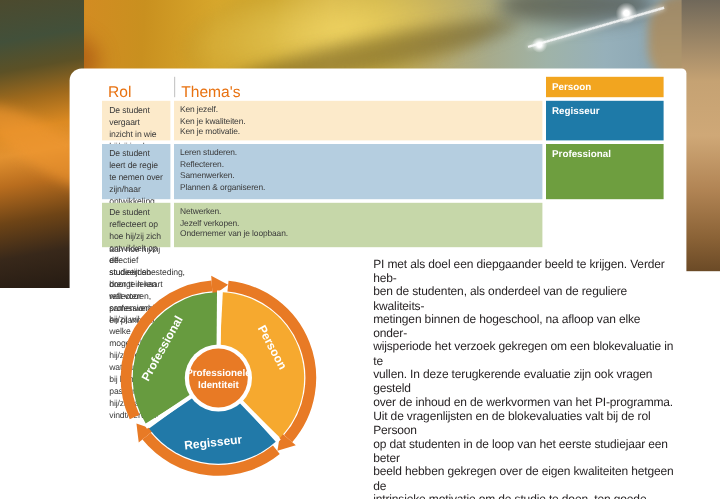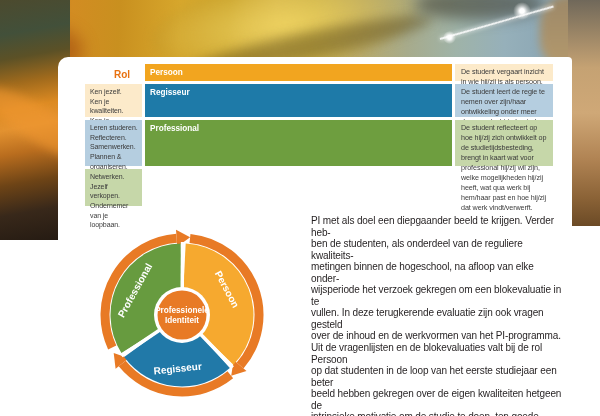--- a/index.html
+++ b/index.html
@@ -45,22 +45,22 @@
     background:linear-gradient(180deg,#70685a 0%,#8d7c62 10%,#c5a273 30%,#cfa877 50%,
       #b18454 70%,#8a6236 88%,#6b4a26 100%);
   }
   
   #page { position:absolute; left:58px; top:57px; width:514px; height:359px;
     background:#ffffff; border-radius:10px 4px 0 0; }
   
   #roles-table { position:absolute; left:85px; top:64px; width:468px;
     display:grid; grid-template-columns:57px 307px 1fr;
     grid-template-rows:17px 33px 46px 37px; column-gap:3px; row-gap:3px; }
-  .th { background:#ffffff; color:#E87211; font-weight:bold; font-size:10px;
-    padding:5px 0 0 5px;margin-left:24px; }
+  .th { background:#ffffff; color:#E87211; font-weight:normal; font-size:13px;
+    padding:5px 0 0 5px; }
   .th.div { border-left:1px solid #c9c9c9; }
   .role-cell { color:#ffffff; font-weight:bold; font-size:8.2px; padding:4px 0 0 5px; }
   .txt-cell { font-size:7.2px; line-height:1.38; color:#3b3b3b; padding:3px 6px 2px 6px;
     letter-spacing:-0.1px; }
   .themes-cell { white-space:pre-line; font-size:7px; padding:3px 3px 2px 5px; }
   .bg-persoon   { background:#F2A51F; }
   .bg-persoon-l { background:#FCEACA; }
   .bg-regisseur   { background:#1E7AA8; }
   .bg-regisseur-l { background:#B5CEE0; }
   .bg-professional   { background:#6E9E3F; }
@@ -91,20 +91,21 @@
   </div>
   <div id="left-strip">
     <div class="finger"></div>
   </div>
   <div id="right-strip"></div>
 
   <div id="page"></div>
 
   <div id="roles-table">
     <div class="th">Rol</div>
+    <div class="th div">Thema's</div>
 
     <div class="role-cell bg-persoon">Persoon</div>
     <div class="txt-cell bg-persoon-l">De student vergaart inzicht in wie hij/zij is als persoon, wat zijn/haar kwaliteiten zijn en wat hem/haar motiveert.</div>
     <div class="txt-cell themes-cell bg-persoon-l">Ken jezelf.
 Ken je kwaliteiten.
 Ken je motivatie.</div>
 
     <div class="role-cell bg-regisseur">Regisseur</div>
     <div class="txt-cell bg-regisseur-l">De student leert de regie te nemen over zijn/haar ontwikkeling onder meer door aandacht te besteden aan hoe hij/zij effectief studeert en door te leren reflecteren, samenwerken en plannen.</div>
     <div class="txt-cell themes-cell bg-regisseur-l">Leren studeren.

